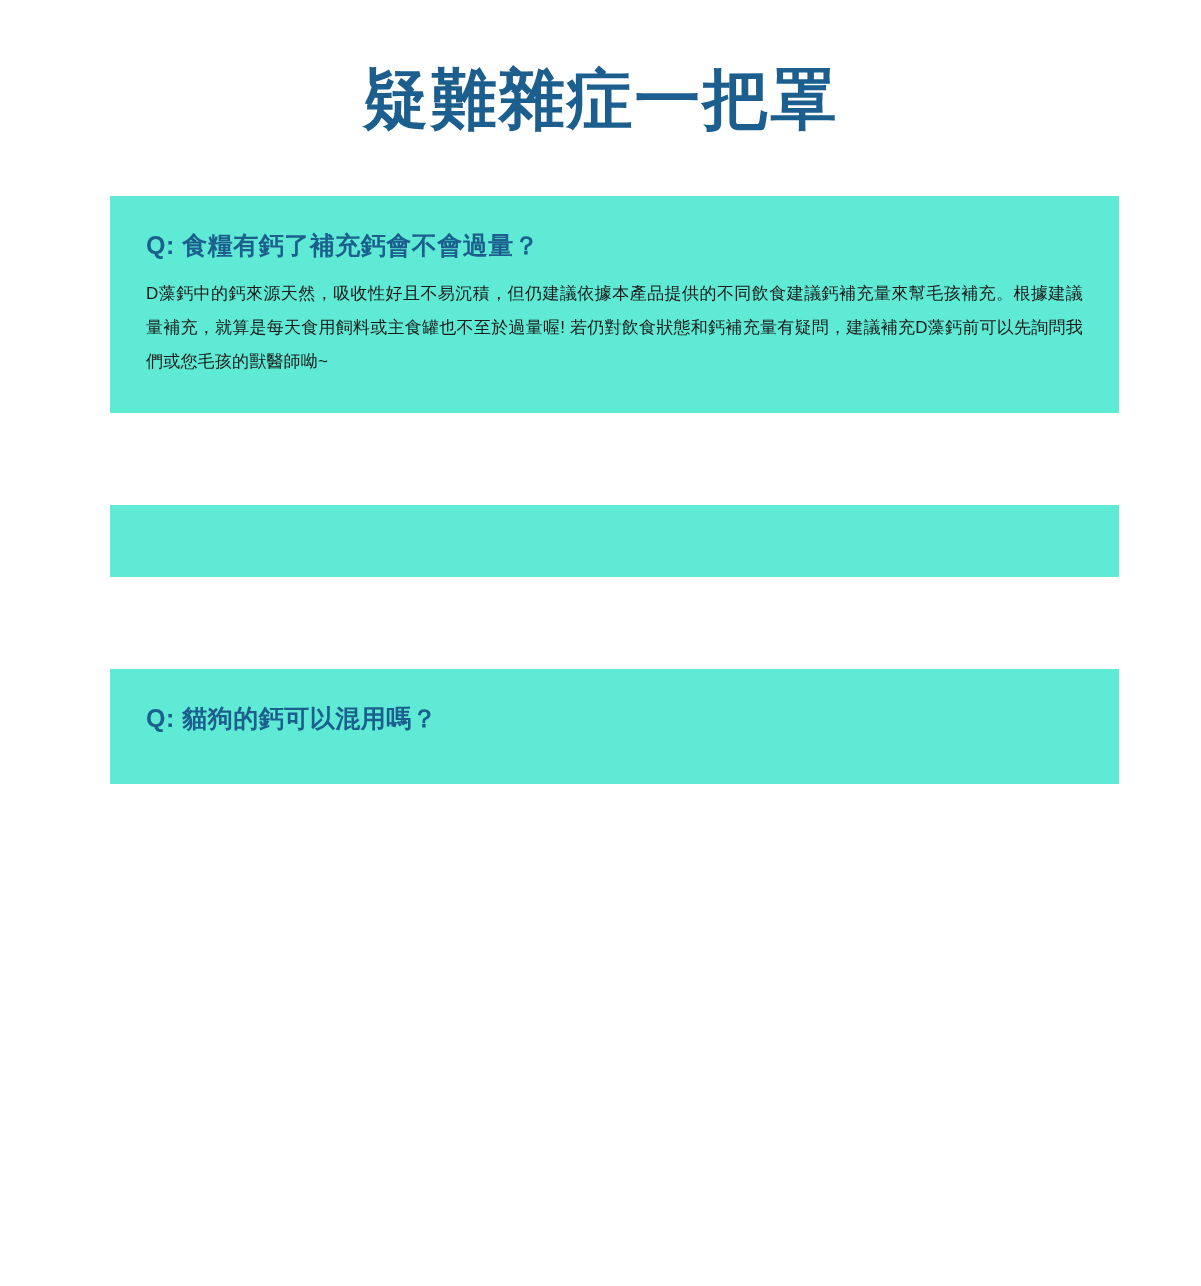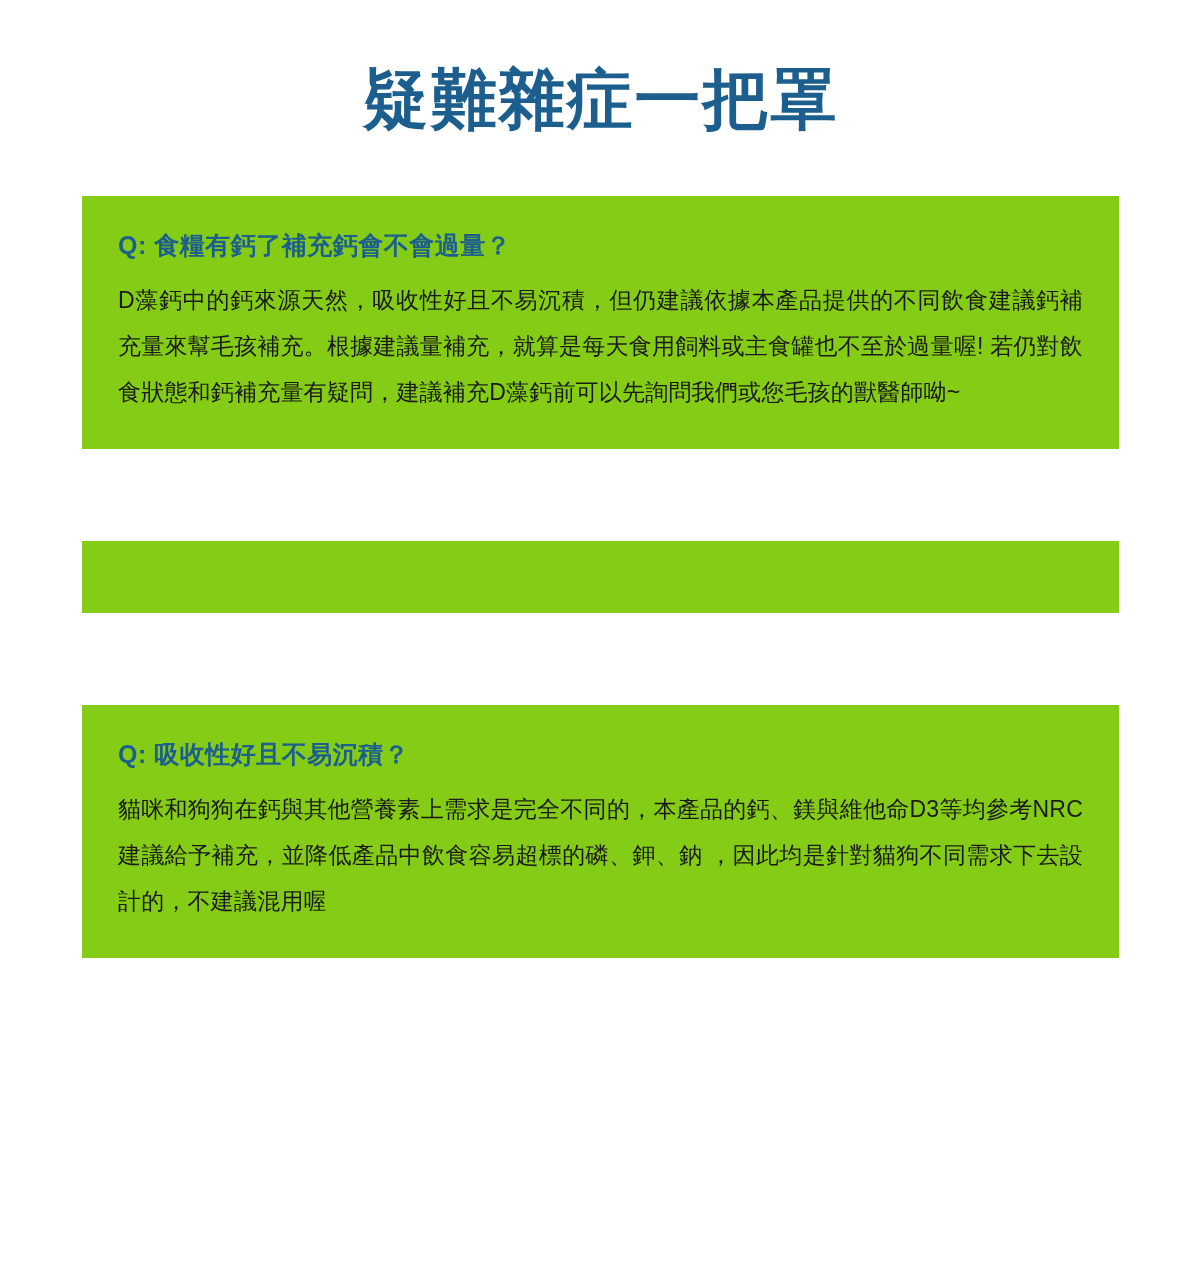--- a/index.html
+++ b/index.html
@@ -26,39 +26,39 @@
     color: #1c5f8f;
     letter-spacing: 2px;
     padding-top: 62px;
     line-height: 1.15;
     font-family: "Liberation Sans", "DejaVu Sans", sans-serif;
   }
   .faq-list {
     margin-top: 58px;
   }
   .faq-card {
-    background: #84cc16;
-    margin: 0 82px 92px 82px;
+    background: #5eead4;
+    margin: 0 82px 92px 110px;
     padding: 32px 36px 34px 36px;
     box-sizing: border-box;
   }
   .faq-card:last-child {
     margin-bottom: 0;
   }
   .faq-q {
     color: #1c5f8f;
     font-size: 25px;
     font-weight: bold;
     letter-spacing: 0.5px;
     margin-bottom: 14px;
     line-height: 1.4;
   }
   .faq-a {
     color: #1a1a1a;
-    font-size: 23px;
+    font-size: 17px;
     line-height: 2.0;
     letter-spacing: 0.2px;
     text-align: justify;
   }
   .card-2 {
     padding-bottom: 40px;
   }
 </style>
 </head>
 <body>
@@ -71,18 +71,17 @@
 
     <div class="faq-card card-1">
       <div class="faq-q">Q: 食糧有鈣了補充鈣會不會過量？</div>
       <div class="faq-a">D藻鈣中的鈣來源天然，吸收性好且不易沉積，但仍建議依據本產品提供的不同飲食建議鈣補充量來幫毛孩補充。根據建議量補充，就算是每天食用飼料或主食罐也不至於過量喔! 若仍對飲食狀態和鈣補充量有疑問，建議補充D藻鈣前可以先詢問我們或您毛孩的獸醫師呦~</div>
     </div>
 
     <div class="faq-card card-2">
     </div>
 
     <div class="faq-card card-3">
-      <div class="faq-q">Q: 吸收性好且不易沉積？</div>
-      <div class="faq-a">貓咪和狗狗在鈣與其他營養素上需求是完全不同的，本產品的鈣、鎂與維他命D3等均參考NRC建議給予補充，並降低產品中飲食容易超標的磷、鉀、鈉 ，因此均是針對貓狗不同需求下去設計的，不建議混用喔</div>
+      <div class="faq-q">Q: 貓狗的鈣可以混用嗎？</div>
     </div>
 
   </div>
 </div>
 
 </body></html>

